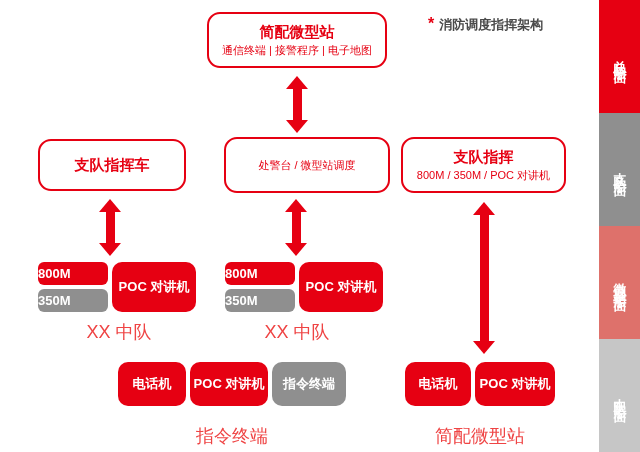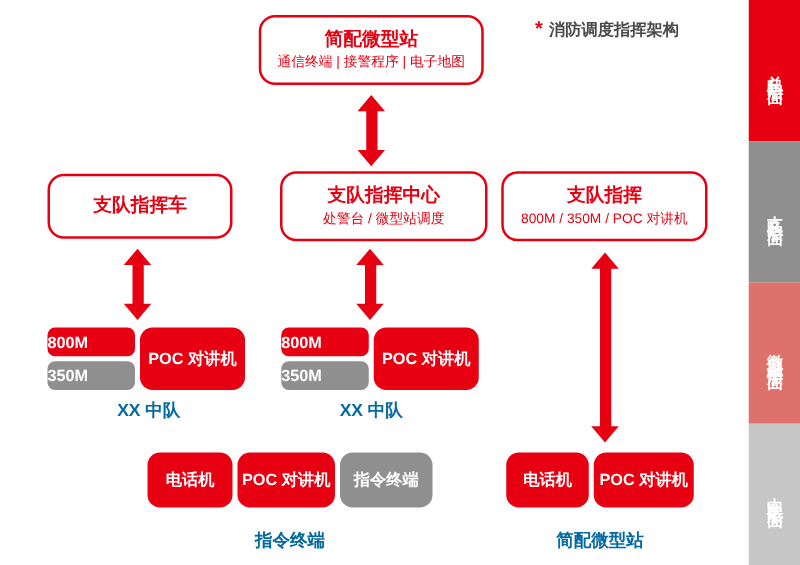--- a/index.html
+++ b/index.html
@@ -34,21 +34,21 @@
   
   .varrow { position:absolute; display:flex; flex-direction:column; align-items:center; width:22px; }
   .arrow-head { width:0; height:0; border-left:11px solid transparent; border-right:11px solid transparent; }
   .arrow-head.up   { border-bottom:13px solid #e60012; }
   .arrow-head.down { border-top:13px solid #e60012; }
   .arrow-shaft { width:9px; flex:1 1 auto; background:#e60012; margin:-1px 0; }
 
   
   .caption {
     position:absolute; transform:translateX(-50%);
-    color:#0369a1; font-weight:bold; font-size:14px; white-space:nowrap;
+    color:#ef4444; font-weight:normal; font-size:18px; white-space:nowrap;
   }
 
   
   .note { position:absolute; left:428px; top:15px; display:flex; align-items:baseline; gap:5px; white-space:nowrap; }
   .note .star { color:#e60012; font-weight:bold; font-size:16px; }
   .note .txt  { color:#4a4a4a; font-size:13px; font-weight:bold; }
 
   
   .side-item {
     position:absolute; left:599px; width:41px; box-sizing:border-box;
@@ -89,21 +89,20 @@
     <div class="arrow-head up"></div>
     <div class="arrow-shaft"></div>
     <div class="arrow-head down"></div>
   </div>
 
   <div class="outline-box" style="left:38px; top:139px; width:148px; height:52px;">
     <div class="title">支队指挥车</div>
   </div>
 
   <div class="outline-box" style="left:224px; top:137px; width:166px; height:56px;">
-    <div class="title">支队指挥中心</div>
     <div class="subtitle">处警台 / 微型站调度</div>
   </div>
 
   <div class="outline-box" style="left:401px; top:137px; width:165px; height:56px;">
     <div class="title">支队指挥</div>
     <div class="subtitle">800M / 350M / POC 对讲机</div>
   </div>
 
   <div class="varrow" style="left:99px; top:199px; height:57px;">
     <div class="arrow-head up"></div>

